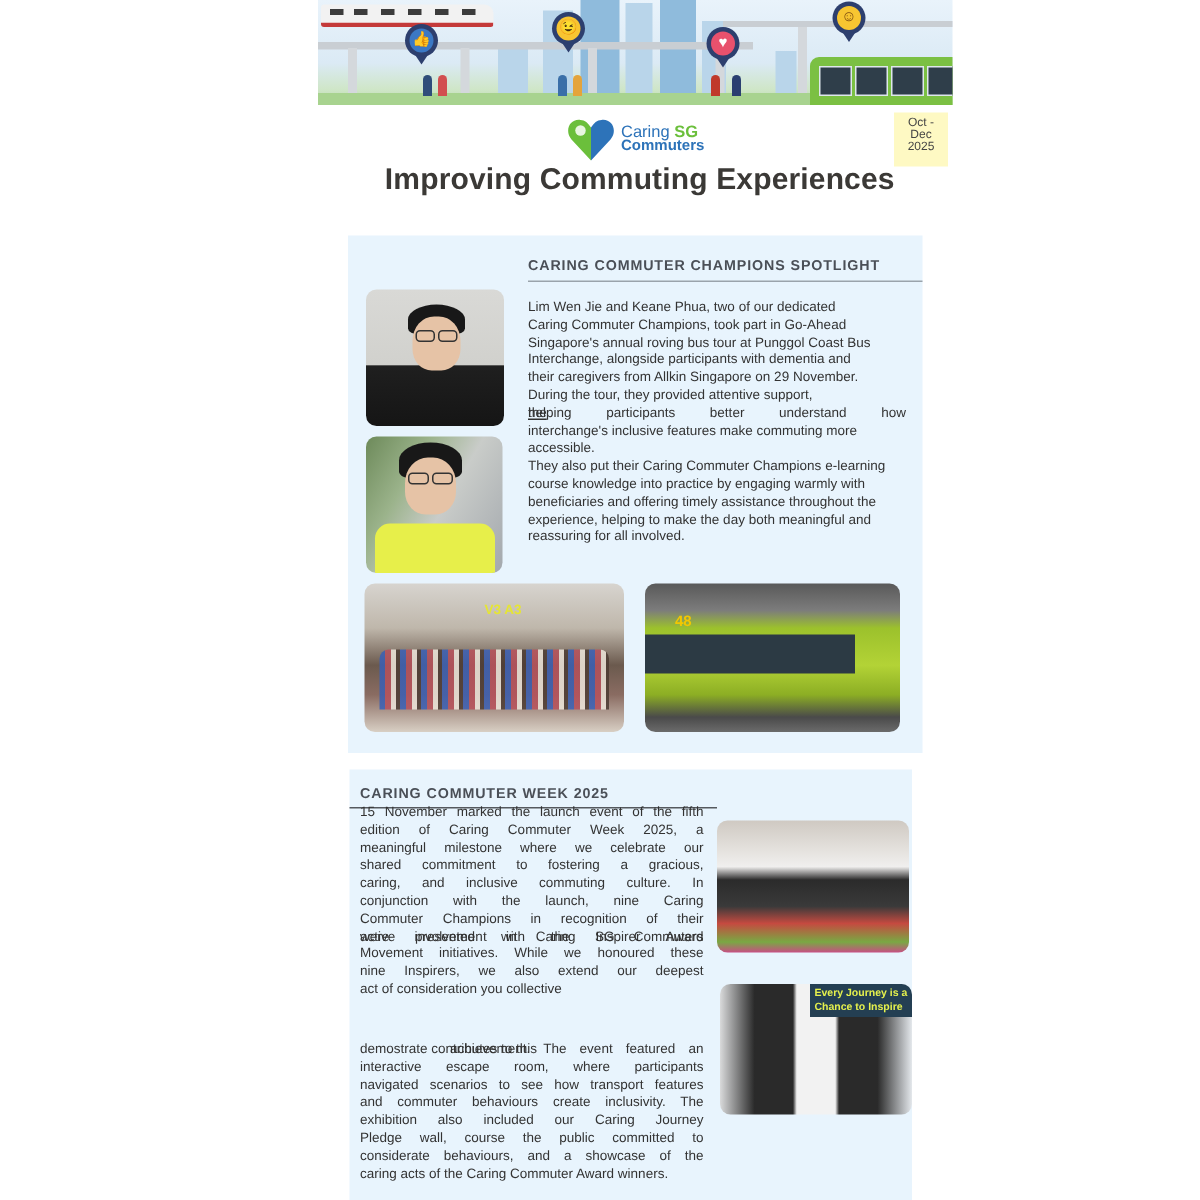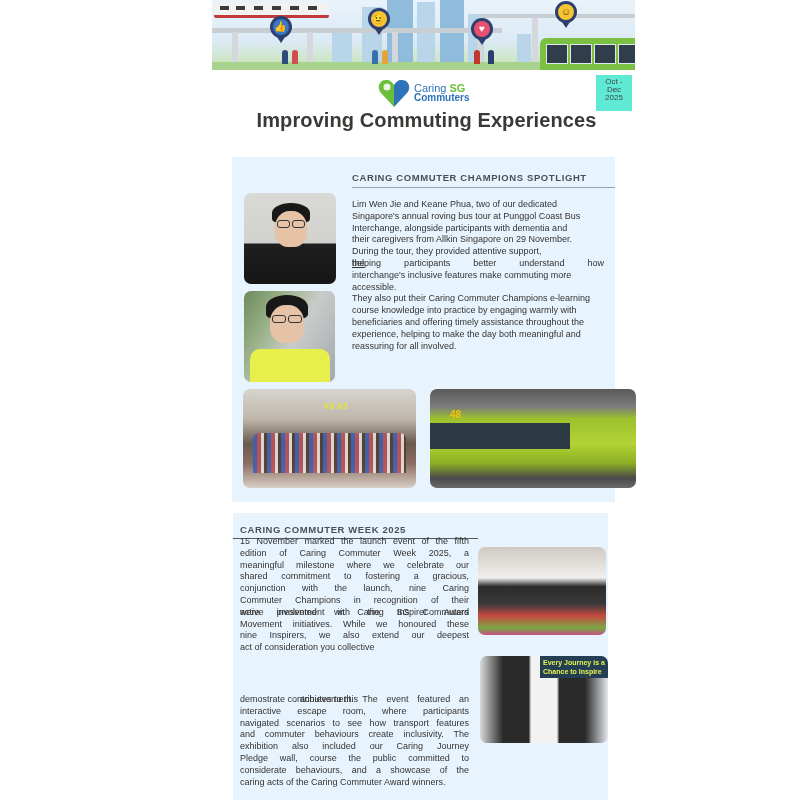--- a/index.html
+++ b/index.html
@@ -27,21 +27,21 @@
   .person { position:absolute; bottom:6px; width:6px; height:14px; border-radius:3px 3px 0 0; }
 
   
   .logo { position:absolute; left:378px; top:78px; display:flex; align-items:center; }
   .logo-heart { width:32px; height:30px; position:relative; }
   .logo-text { margin-left:4px; line-height:10px; }
   .logo-text .l1 { font-size:11px; color:#2d73b9; font-weight:normal; }
   .logo-text .l1 b { color:#6bbf3b; }
   .logo-text .l2 { font-size:10px; color:#2d73b9; font-weight:bold; }
 
-  .date-badge { position:absolute; left:596px; top:75px; width:36px; height:36px; background:#5eead4; font-size:8px; line-height:8px; color:#444; text-align:center; padding-top:3px; box-sizing:border-box; }
+  .date-badge { position:absolute; left:596px; top:75px; width:36px; height:36px; background:#fef9c3; font-size:8px; line-height:8px; color:#444; text-align:center; padding-top:3px; box-sizing:border-box; }
   .date-badge div { margin:0; }
 
   .page-title { position:absolute; left:0; width:853px; top:109px; text-align:center; font-size:20px; font-weight:bold; color:#3b3936; letter-spacing:0.1px; }
 
   
   .sec1 { position:absolute; left:232px; top:157px; width:383px; height:345px; background:#e8f4fd; }
   .sec-heading { font-size:9.5px; font-weight:bold; letter-spacing:0.6px; color:#4a4f57; }
   .sec1 .sec-heading { position:absolute; left:120px; top:15px; }
   .sec1 .rule { position:absolute; left:120px; top:30px; width:263px; height:1px; background:#9aa3ab; }
   .sec1 .body { position:absolute; left:120px; top:42px; width:252px; font-size:9px; line-height:11.8px; color:#333; }
@@ -49,21 +49,21 @@
 
   .photo { position:absolute; border-radius:7px; overflow:hidden; }
   .portrait1 { left:12px; top:36px; width:92px; height:91px; background:linear-gradient(#d9d9d6 0%, #d1d1cd 55%, #1f1f1f 56%, #151515 100%); }
   .portrait2 { left:12px; top:134px; width:91px; height:91px; background:linear-gradient(120deg, #6d8a5a 0%, #9bb38b 30%, #c9ccc9 55%, #a3a8ad 100%); }
   .face { position:absolute; border-radius:45% 45% 40% 40%; background:#e6c3a6; }
   .hair { position:absolute; background:#181818; border-radius:50% 50% 20% 20%; }
   .glasses { position:absolute; height:6px; border:1.5px solid #333; border-radius:3px; }
   .vest { position:absolute; background:#e7ef4a; }
 
   .group-photo { left:11px; top:232px; width:173px; height:99px; background:linear-gradient(#d7d4cf 0%, #bfb7ab 30%, #6b5a4e 55%, #8a6c62 75%, #d8cfc4 100%); }
-  .bus-photo { left:198px; top:232px; width:206px; height:99px; background:linear-gradient(#595959 0%, #7c7c7c 18%, #9cc12c 30%, #b3d336 55%, #8cae24 75%, #4a4a4a 90%, #6b6b6b 100%); }
+  .bus-photo { left:198px; top:232px; width:170px; height:99px; background:linear-gradient(#595959 0%, #7c7c7c 18%, #9cc12c 30%, #b3d336 55%, #8cae24 75%, #4a4a4a 90%, #6b6b6b 100%); }
   .crowd { position:absolute; left:10px; right:10px; top:44px; height:40px; background:repeating-linear-gradient(90deg, #3a5fb4 0 4px, #b8515b 4px 8px, #efe7dc 8px 11px, #4c3b33 11px 14px); opacity:0.85; border-radius:6px 6px 0 0; }
   .sign { position:absolute; left:80px; top:12px; font-size:9px; font-weight:bold; color:#e5e535; }
   .bus-windows { position:absolute; left:0; top:34px; width:140px; height:26px; background:#2c3a44; }
   .bus-route { position:absolute; left:20px; top:20px; font-size:10px; font-weight:bold; color:#f3c700; }
 
   
   .sec2 { position:absolute; left:233px; top:513px; width:375px; height:287px; background:#e8f4fd; }
   .sec2 .sec-heading { position:absolute; left:7px; top:11px; }
   .sec2 .rule { position:absolute; left:0; top:25px; width:245px; height:1px; background:#55595e; }
   .sec2 .body { position:absolute; left:7px; top:23px; width:229px; font-size:9px; line-height:11.8px; color:#333; text-align:justify; }
@@ -163,20 +163,21 @@
     <div class="photo portrait2">
       <div class="hair" style="left:22px;top:4px;width:42px;height:24px;"></div>
       <div class="face" style="left:26px;top:14px;width:34px;height:38px;"></div>
       <div class="glasses" style="left:28px;top:24px;width:12px;"></div>
       <div class="glasses" style="left:44px;top:24px;width:12px;"></div>
       <div class="vest" style="left:6px;top:58px;width:80px;height:33px;border-radius:10px 10px 0 0;"></div>
     </div>
 
     <div class="body">
       <p>Lim Wen Jie and Keane Phua, two of our dedicated</p>
+      <p>Caring Commuter Champions, took part in Go-Ahead</p>
       <p>Singapore's annual roving bus tour at Punggol Coast Bus</p>
       <p>Interchange, alongside participants with dementia and</p>
       <p>their caregivers from Allkin Singapore on 29 November.</p>
       <p>During the tour, they provided attentive support,</p>
       <div class="overlap">
         <span style="text-align:left;text-align-last:left;text-decoration:underline;">the</span>
         <span>helping participants better understand how</span>
       </div>
       <p>interchange's inclusive features make commuting more accessible.</p>
       <p>They also put their Caring Commuter Champions e-learning course knowledge into practice by engaging warmly with beneficiaries and offering timely assistance throughout the experience, helping to make the day both meaningful and reassuring for all involved.</p>
@@ -203,20 +204,23 @@
       <div class="overlap">
           <span>edition of Caring Commuter Week 2025, a</span>
         </div>
       <div class="overlap">
           <span>meaningful milestone where we celebrate our</span>
         </div>
       <div class="overlap">
           <span>shared commitment to fostering a gracious,</span>
         </div>
       <div class="overlap">
+          <span>caring, and inclusive commuting culture. In</span>
+        </div>
+      <div class="overlap">
           <span>conjunction with the launch, nine Caring</span>
         </div>
       <div class="overlap">
           <span>Commuter Champions in recognition of their</span>
         </div>
       <div class="overlap">
         <span>were presented with the Inspirer Award</span>
         <span>active involvement in Caring SG Commuters</span>
       </div>
       <div class="overlap">

